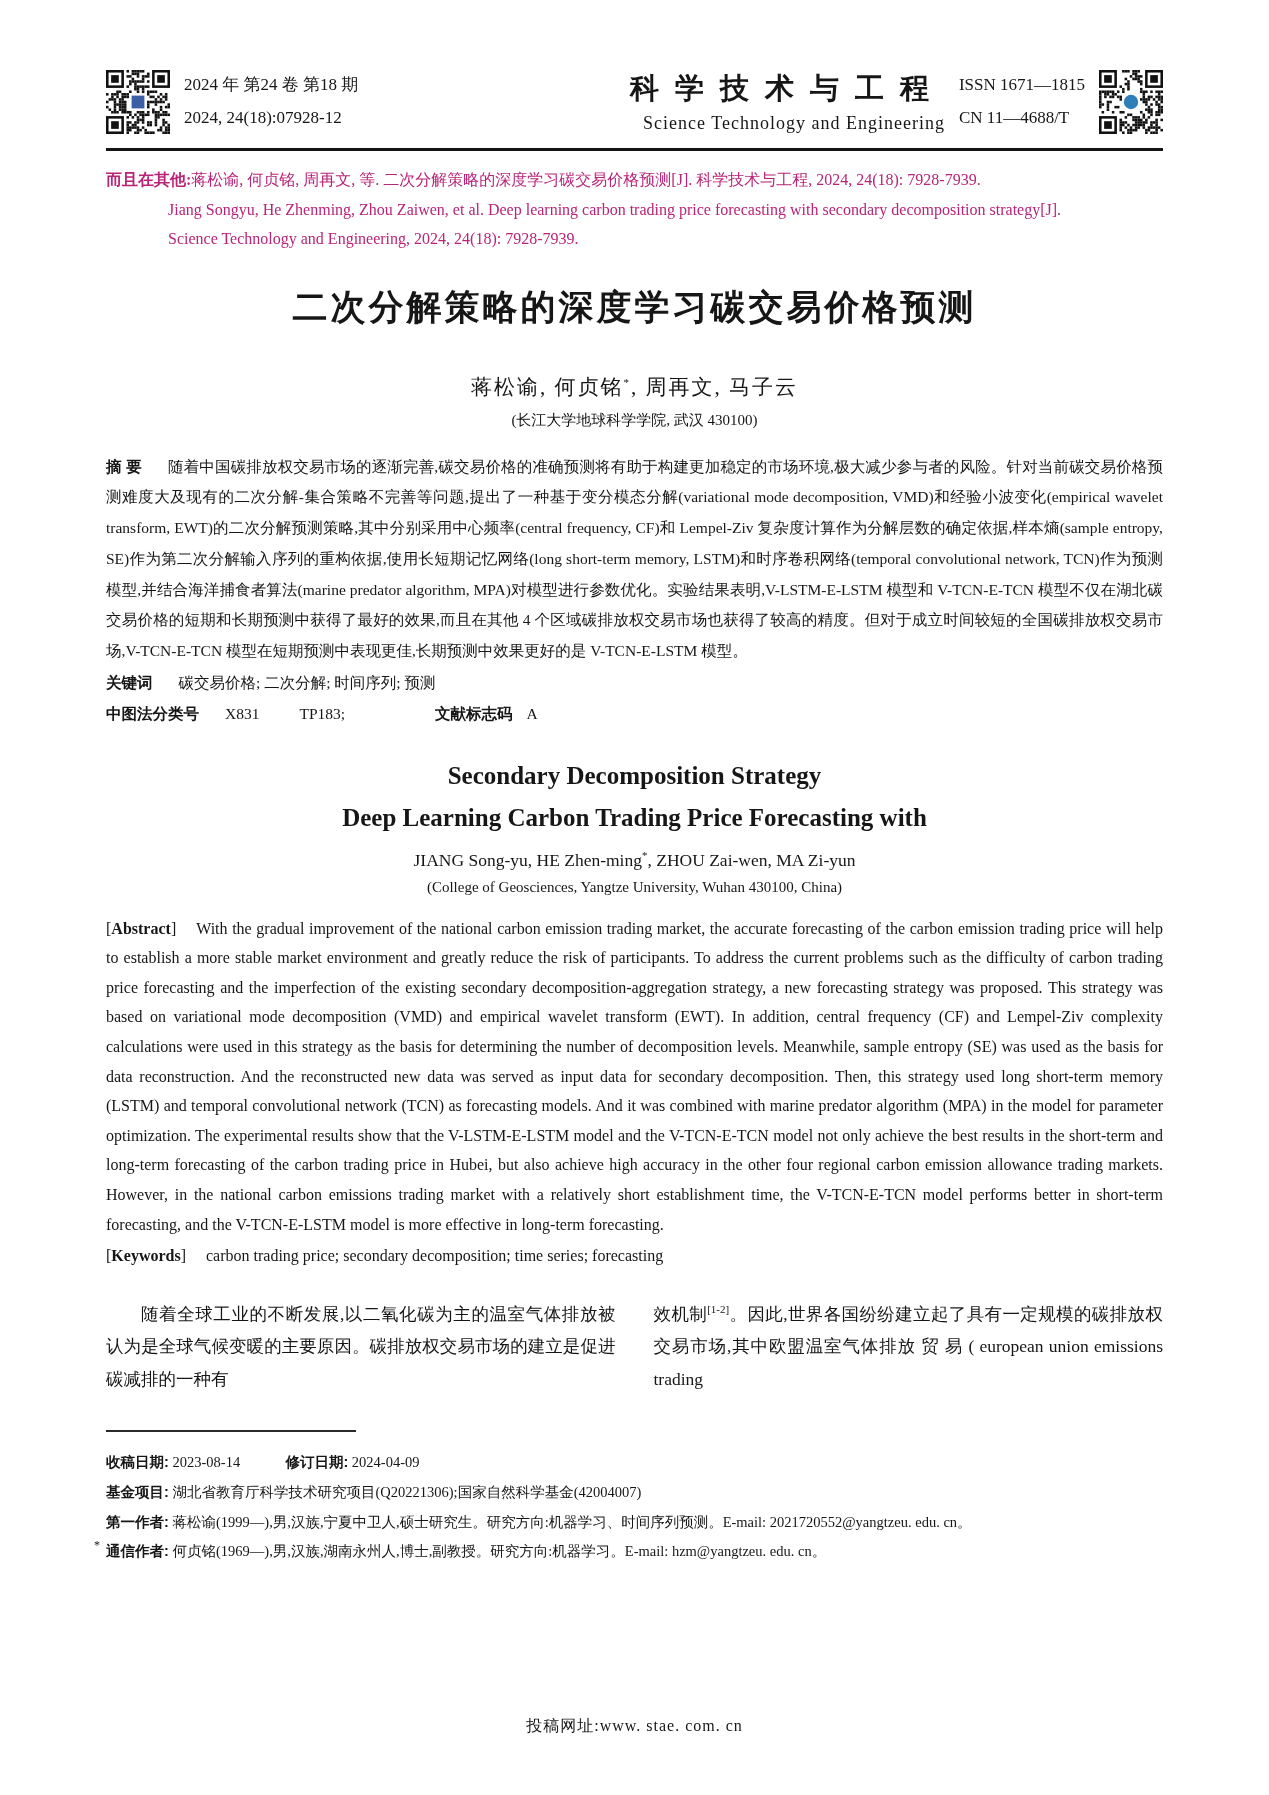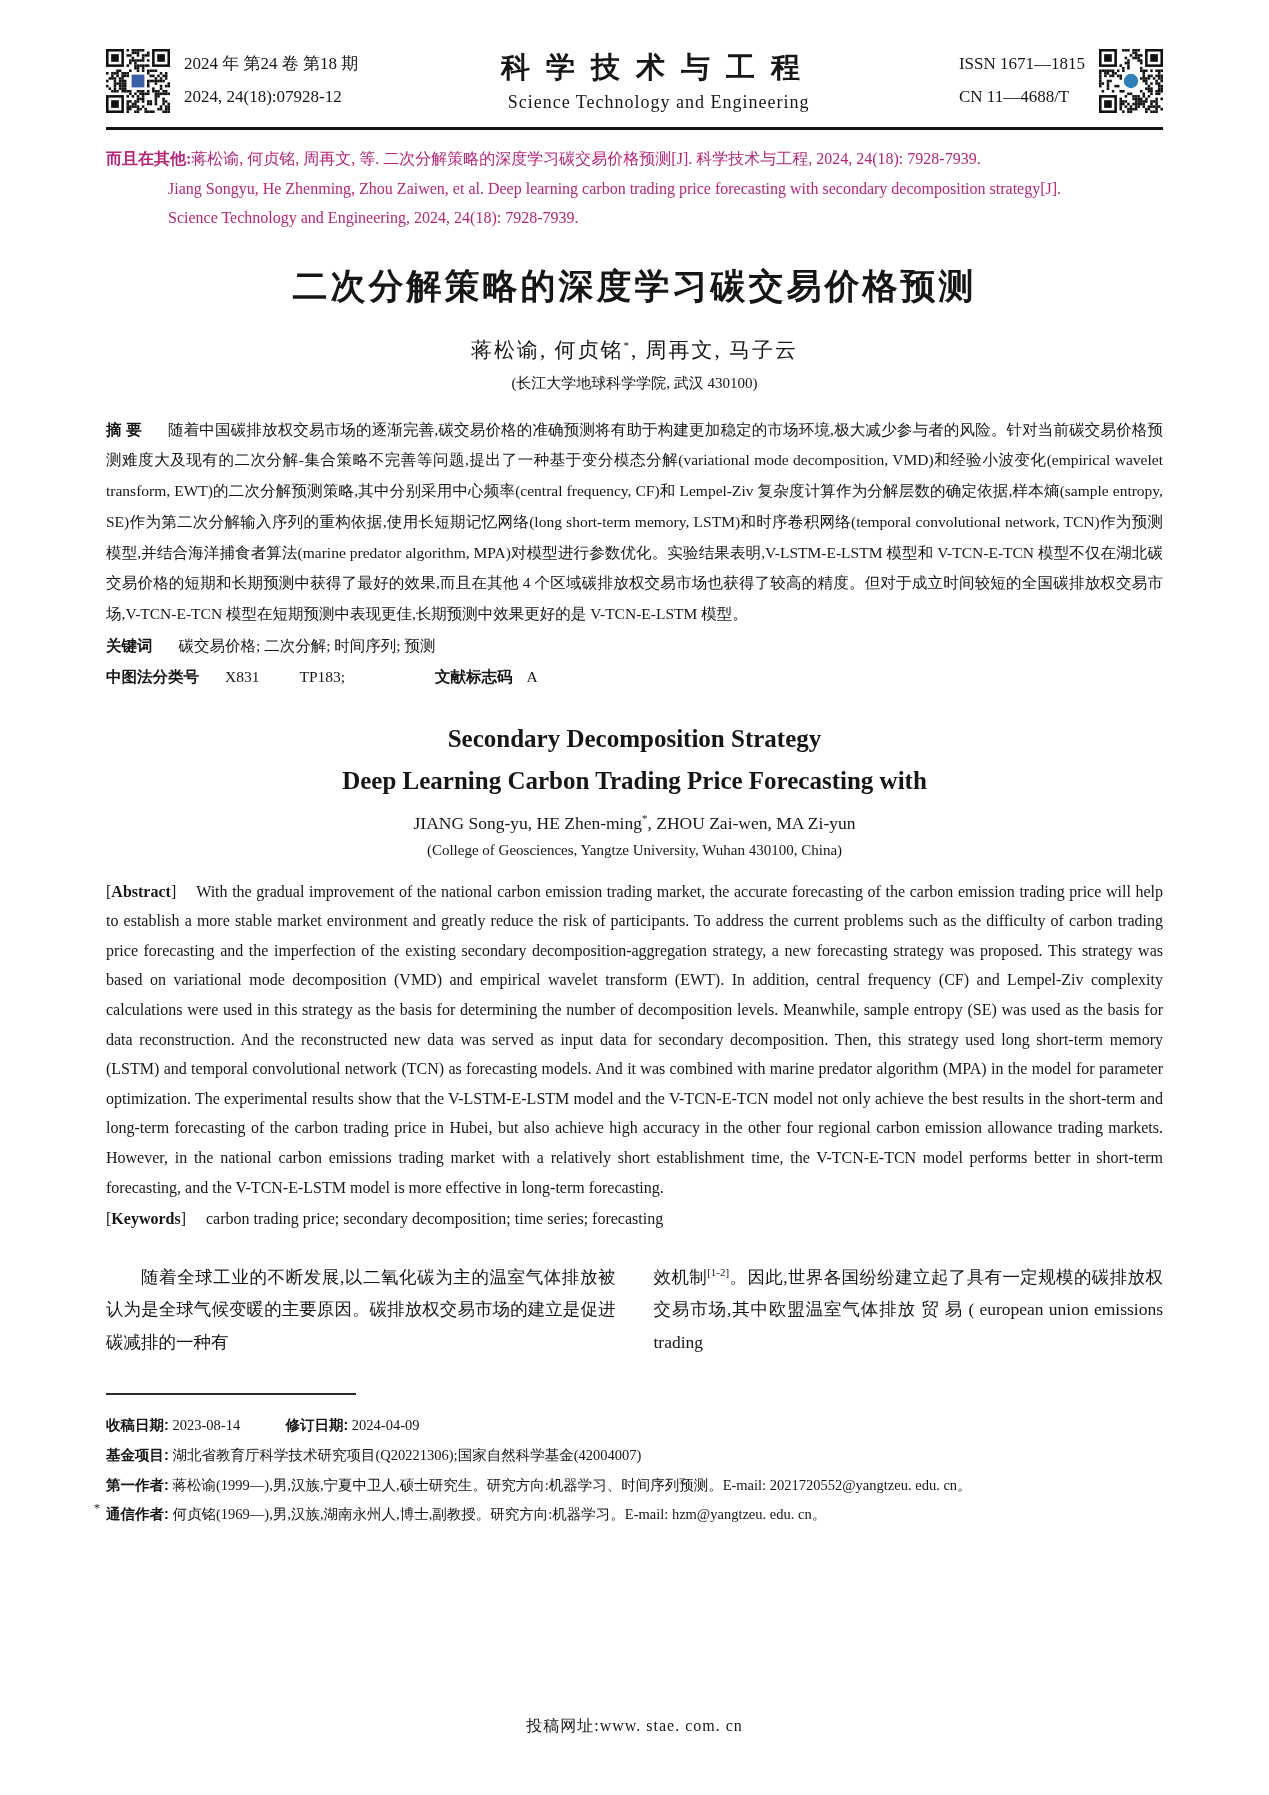--- a/index.html
+++ b/index.html
@@ -3,42 +3,42 @@
 <meta charset="utf-8">
 <style>
   * { margin:0; padding:0; box-sizing:border-box; }
   html,body { background:#ffffff; }
   body {
     width:1269px; height:1795px;
     font-family:"Liberation Serif","DejaVu Serif",serif;
     color:#161616;
     position:relative;
   }
-  .page { padding:48px 106px 0 106px; height:1752px; position:relative; }
+  .page { padding:69px 106px 0 106px; height:1752px; position:relative; }
 
   
   .jheader { display:flex; align-items:center; gap:14px; padding-bottom:14px; border-bottom:3px solid #141414; }
   .qr { width:64px; height:64px; flex:0 0 auto; }
   .hleft { font-size:17px; line-height:1.9; white-space:nowrap; }
-  .hcenter { flex:1; text-align:center; }
+  .hcenter { flex:1; text-align:right; }
   .hcenter .cn { font-size:29px; letter-spacing:16px; font-weight:600; }
   .hcenter .en { font-size:18px; margin-top:4px; letter-spacing:1px; }
   .hright { font-size:17px; line-height:1.9; text-align:left; white-space:nowrap; }
 
   
   .cite-block { color:#b82478; margin-top:14px; font-size:16px; line-height:1.85; }
   .cite-block b { font-weight:bold; }
   .cite-indent { padding-left:62px; }
 
   
   .title-cn {
     text-align:center; font-family:"Liberation Sans","DejaVu Sans",sans-serif;
     font-weight:bold; font-size:35px; letter-spacing:3px; margin-top:30px;
   }
-  .authors-cn { text-align:center; font-size:21px; margin-top:26px; letter-spacing:2px; }
+  .authors-cn { text-align:center; font-size:21px; margin-top:42px; letter-spacing:2px; }
   .affil-cn { text-align:center; font-size:15px; margin-top:10px; }
 
   
   .abs-cn { margin-top:22px; font-size:15.5px; line-height:1.98; text-align:justify; }
   .lbl { font-family:"Liberation Sans","DejaVu Sans",sans-serif; font-weight:bold; }
   .kw-cn { font-size:15.5px; line-height:2.0; }
   .clc-line { font-size:15.5px; line-height:2.0; }
   .sp-md { display:inline-block; width:26px; }
   .sp-lg { display:inline-block; width:90px; }
   .sp-sm { display:inline-block; width:14px; }

